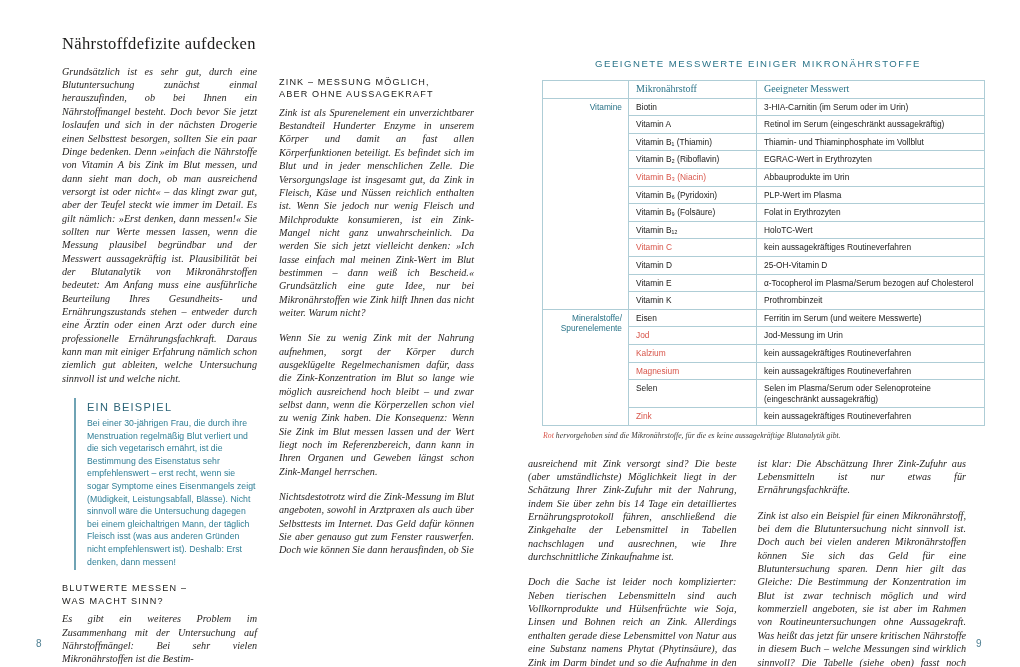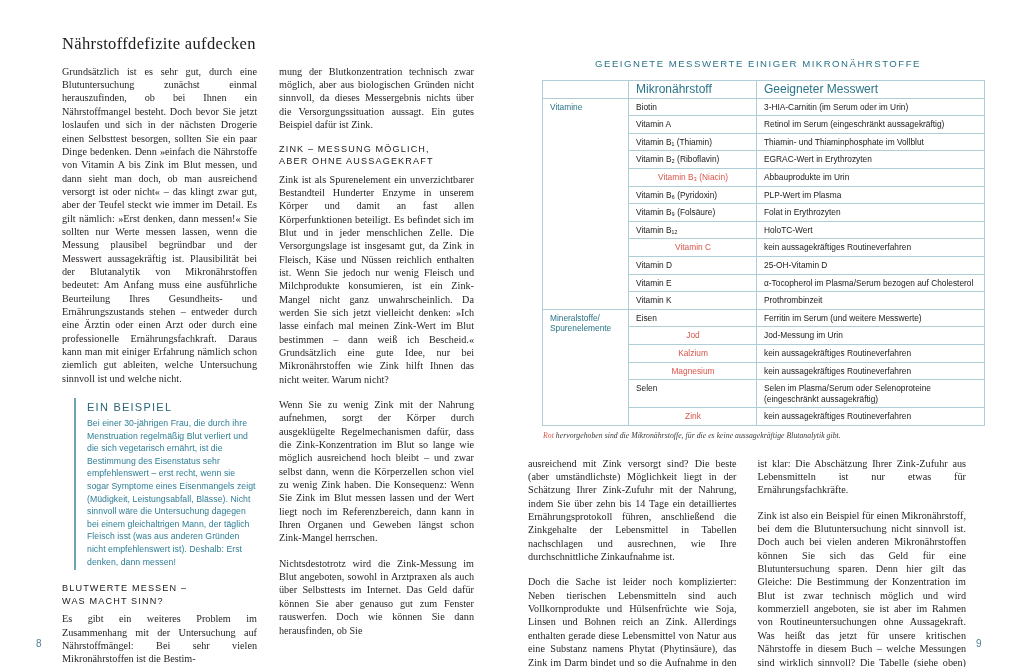--- a/index.html
+++ b/index.html
@@ -52,20 +52,21 @@
   }
 
   p.body {
     font-size: 10.2px;
     line-height: 13.35px;
     margin: 0;
     text-align: justify;
     text-justify: inter-word;
     hyphens: manual;
     color: #221f1d;
+    font-style: italic;
   }
   p.body + p.body { margin-top: 12px; }
 
   .sec-head {
     font-family: "Liberation Sans", sans-serif;
     font-size: 9.1px;
     letter-spacing: 1.15px;
     line-height: 12.5px;
     color: #20201e;
     margin: 12px 0 5px 0;
@@ -118,27 +119,29 @@
     font-size: 8.35px;
     line-height: 10.4px;
     vertical-align: top;
     font-weight: normal;
     text-align: left;
     color: #232221;
     background: #ffffff;
   }
   table.mw th {
     color: #2b7489;
-    font-size: 12px;
+    font-size: 10px;
+    font-family: Liberation Serif, serif;
   }
   table.mw td.groupcell {
     color: #2b7489;
     line-height: 10.6px;
-  }
-  table.mw .red { color: #d8564b; text-align: center; }
+    text-align: right;
+  }
+  table.mw .red { color: #d8564b; }
   col.c1 { width: 86px; }
   col.c2 { width: 128px; }
   col.c3 { width: 228px; }
 
   .table-note {
     font-family: "Liberation Serif", serif;
     font-style: italic;
     font-size: 7.7px;
     line-height: 10px;
     color: #3a3835;
@@ -180,21 +183,20 @@
 
         <div class="sec-head">
           <span>BLUTWERTE MESSEN –</span><br>
           <span>WAS MACHT SINN?</span>
         </div>
 
         <p class="body">Es gibt ein weiteres Problem im Zusammenhang mit der Untersuchung auf Nährstoffmängel: Bei sehr vielen Mikronährstoffen ist die Bestim-</p>
       </div>
 
       <div class="col">
-        <p class="body">mung der Blutkonzentration technisch zwar möglich, aber aus biologischen Gründen nicht sinnvoll, da dieses Messergebnis nichts über die Versorgungssituation aussagt. Ein gutes Beispiel dafür ist Zink.</p>
 
         <div class="sec-head tight">
           <span>ZINK – MESSUNG MÖGLICH,</span><br>
           <span>ABER OHNE AUSSAGEKRAFT</span>
         </div>
 
         <p class="body">Zink ist als Spurenelement ein unverzichtbarer Bestandteil Hunderter Enzyme in unserem Körper und damit an fast allen Körperfunktionen beteiligt. Es befindet sich im Blut und in jeder menschlichen Zelle. Die Versorgungslage ist insgesamt gut, da Zink in Fleisch, Käse und Nüssen reichlich enthalten ist. Wenn Sie jedoch nur wenig Fleisch und Milchprodukte konsumieren, ist ein Zink-Mangel nicht ganz unwahrscheinlich. Da werden Sie sich jetzt vielleicht denken: »Ich lasse einfach mal meinen Zink-Wert im Blut bestimmen – dann weiß ich Bescheid.« Grundsätzlich eine gute Idee, nur bei Mikronährstoffen wie Zink hilft Ihnen das nicht weiter. Warum nicht?</p>
         <p class="body">Wenn Sie zu wenig Zink mit der Nahrung aufnehmen, sorgt der Körper durch ausgeklügelte Regelmechanismen dafür, dass die Zink-Konzentration im Blut so lange wie möglich ausreichend hoch bleibt – und zwar selbst dann, wenn die Körperzellen schon viel zu wenig Zink haben. Die Konsequenz: Wenn Sie Zink im Blut messen lassen und der Wert liegt noch im Referenzbereich, dann kann in Ihren Organen und Geweben längst schon Zink-Mangel herrschen.</p>
 
 

